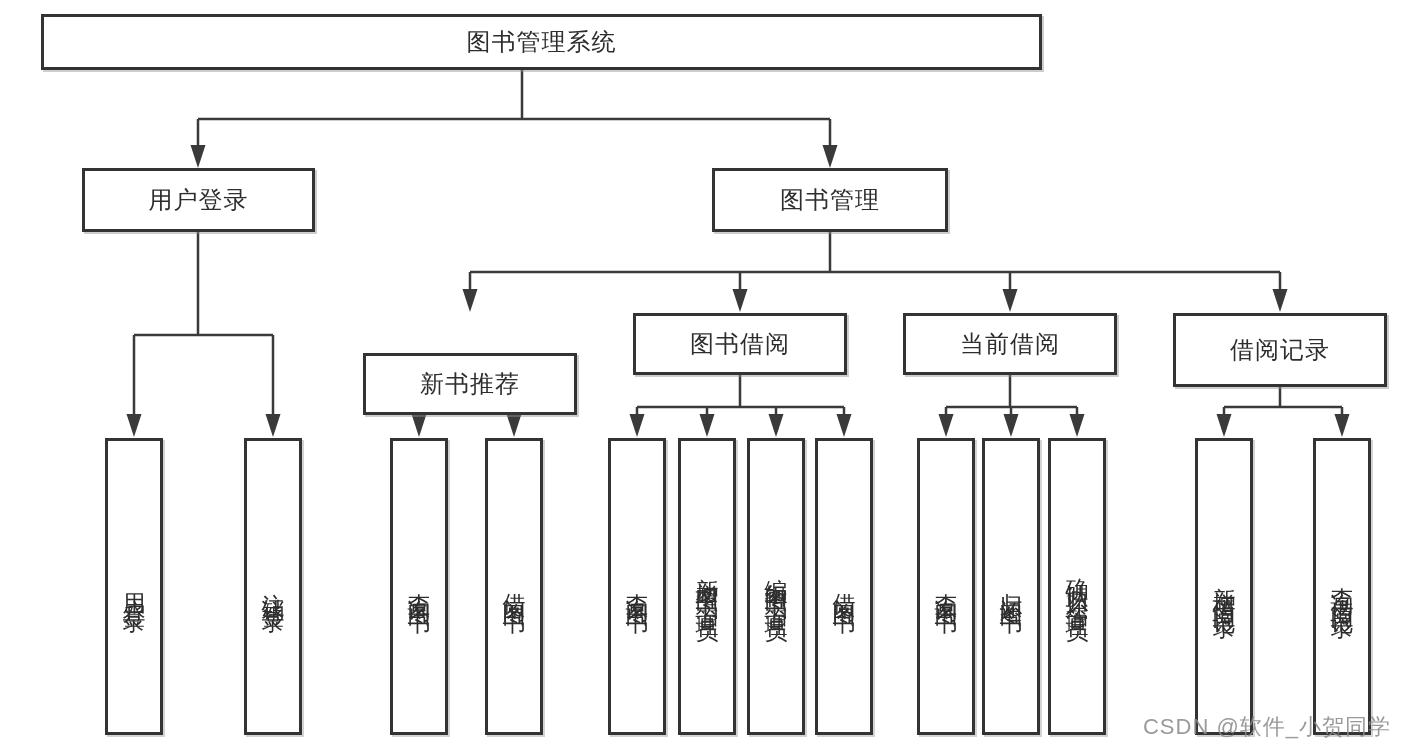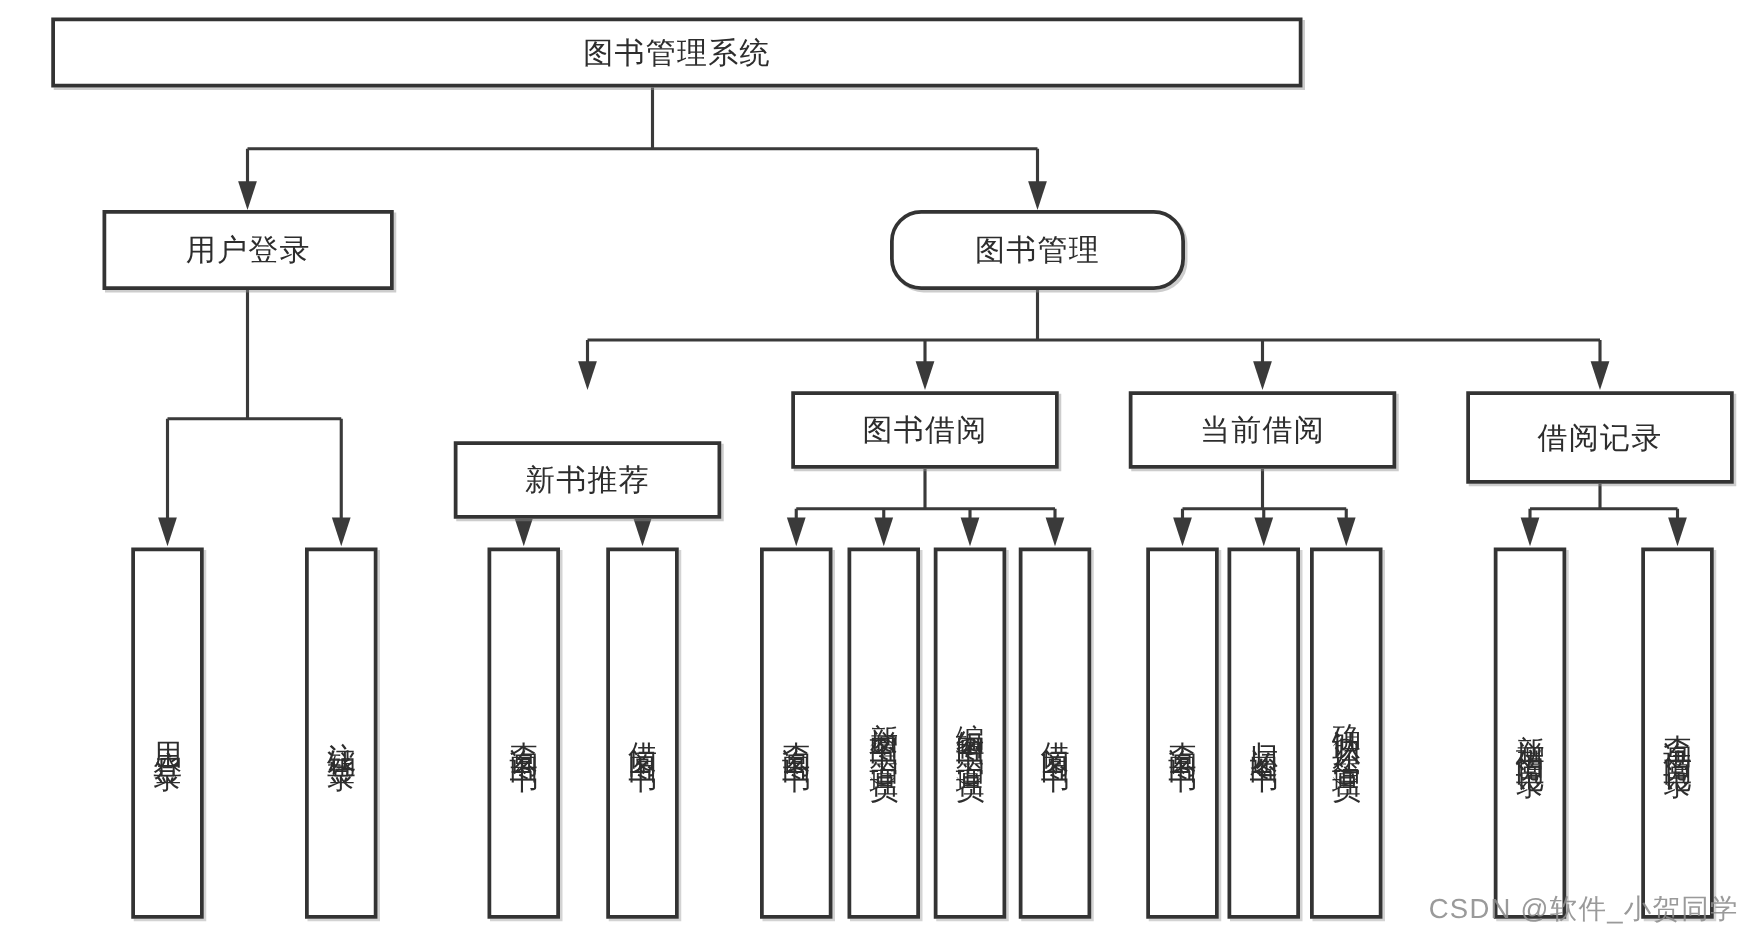--- a/index.html
+++ b/index.html
@@ -27,21 +27,21 @@
     display: flex;
     align-items: center;
     justify-content: center;
     font-size: 24px;
     letter-spacing: 1px;
     z-index: 1;
     white-space: nowrap;
   }
   #n-root    { left: 21px;   top: 14px;  width: 1001px; height: 56px; margin-left: 20px; }
   #n-login   { left: 82px;   top: 168px; width: 233px;  height: 64px; }
-  #n-mgmt    { left: 712px;  top: 168px; width: 236px;  height: 64px; border-radius: 25px; }
+  #n-mgmt    { left: 712px;  top: 168px; width: 236px;  height: 64px; }
   #n-rec     { left: 363px;  top: 313px; width: 214px;  height: 62px; margin-top: 40px; }
   #n-borrow  { left: 633px;  top: 313px; width: 214px;  height: 62px; }
   #n-current { left: 903px;  top: 313px; width: 214px;  height: 62px; }
   #n-record  { left: 1173px; top: 313px; width: 214px;  height: 74px; }
   .vbox {
     position: absolute;
     box-sizing: border-box;
     top: 438px;
     width: 58px;
     height: 297px;

